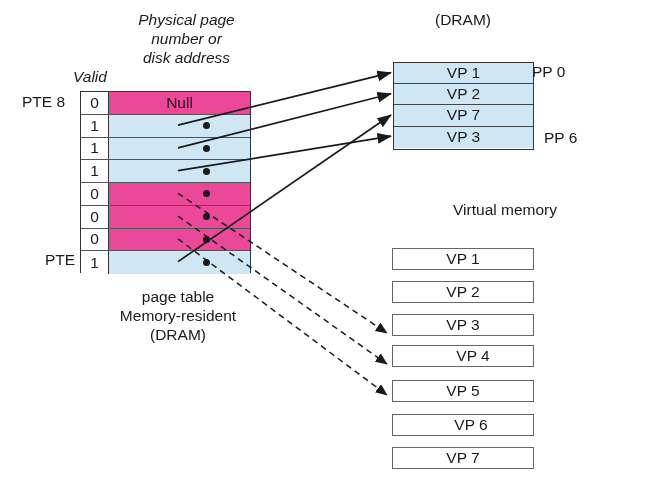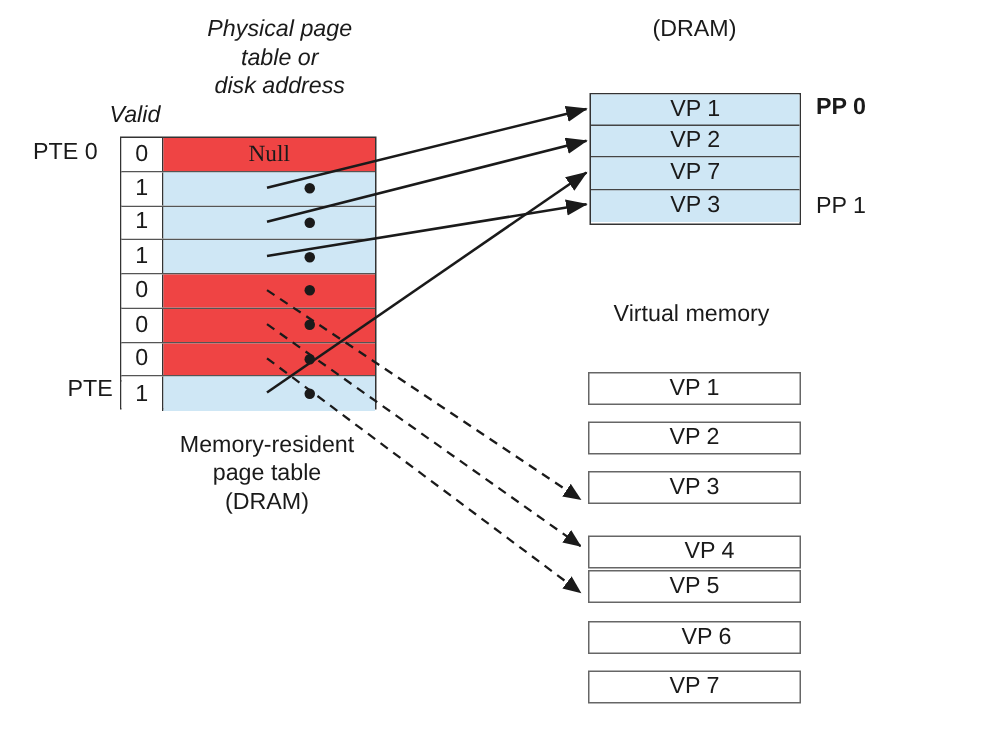--- a/index.html
+++ b/index.html
@@ -61,21 +61,21 @@
   }
   .pt-addr {
     flex: 1;
     display: flex;
     align-items: center;
     justify-content: center;
     font-size: 15.5px;
     position: relative;
   }
   .pt-row.blue .pt-addr { background: #cfe7f5; }
-  .pt-row.white .pt-addr { background: #ef4444; font-family: Liberation Serif, serif; }
+  .pt-row.white .pt-addr { background: #ec4899; }
 
   
   #phys-mem {
     position: absolute;
     left: 393px;
     top: 62px;
     width: 141px;
     height: 88px;
     border: 1.6px solid #333;
     box-sizing: border-box;
@@ -114,27 +114,27 @@
     pointer-events: none;
   }
 </style>
 </head>
 <body>
 
 <div id="canvas">
 
   <div class="lbl hdr-italic" style="left:104px; top:10px; width:165px;">
     <div>Physical page</div>
-    <div>table or</div>
+    <div>number or</div>
     <div>disk address</div>
   </div>
 
   <div class="lbl hdr-italic" style="left:73px; top:67px;">Valid</div>
 
-  <div class="lbl" style="left:22px; top:92px;">PTE 0</div>
+  <div class="lbl" style="left:22px; top:92px;">PTE 8</div>
   <div class="lbl" style="left:22px; top:250px;margin-left:23px;">PTE 7</div>
 
   <div id="page-table">
       <div class="pt-row white">
         <div class="pt-valid">0</div>
         <div class="pt-addr">Null</div>
       </div>
       <div class="pt-row blue">
         <div class="pt-valid">1</div>
         <div class="pt-addr">
@@ -173,45 +173,45 @@
       </div>
       <div class="pt-row blue">
         <div class="pt-valid">1</div>
         <div class="pt-addr">
           <span style="position: absolute; left: 94px; top: 50%; width: 7px; height: 7px; margin-top: -3.5px; border-radius: 50%; background: rgb(26, 26, 26);"></span>
         </div>
       </div>
     </div>
 
   <div class="lbl center" style="left:88px; top:287px; width:180px;">
+    <div>page table</div>
     <div>Memory-resident</div>
-    <div>page table</div>
     <div>(DRAM)</div>
   </div>
 
   <div class="lbl center" style="left:383px; top:10px; width:160px;">
     <div>(DRAM)</div>
   </div>
   <div id="phys-mem">
       <div class="pm-row">VP 1</div>
       <div class="pm-row">VP 2</div>
       <div class="pm-row">VP 7</div>
       <div class="pm-row">VP 3</div>
     </div>
-  <div class="lbl" style="left:544px; top:62px;font-weight:bold;">PP 0</div>
-  <div class="lbl" style="left:544px; top:128px;">PP 1</div>
-
-  <div class="lbl center" style="left:381px; top:200px; width:160px;">
+  <div class="lbl" style="left:532px; top:62px;">PP 0</div>
+  <div class="lbl" style="left:544px; top:128px;">PP 6</div>
+
+  <div class="lbl center" style="left:397px; top:200px; width:160px;text-align:right;">
     <div>Virtual memory</div>
   </div>
   <div id="virt-mem">
       <div class="vm-row" style="top: 248px;">VP 1</div>
       <div class="vm-row" style="top: 281.1px;">VP 2</div>
       <div class="vm-row" style="top: 314.2px;">VP 3</div>
-      <div class="vm-row" style="top: 357px; padding-left: 20px;">VP 4</div>
+      <div class="vm-row" style="top: 345px; padding-left: 20px;">VP 4</div>
       <div class="vm-row" style="top: 380.4px;">VP 5</div>
       <div class="vm-row" style="top: 413.5px; padding-left: 16px;">VP 6</div>
       <div class="vm-row" style="top: 446.6px;">VP 7</div>
     </div>
 
   <svg id="wires" viewBox="0 0 665 487" xmlns="http://www.w3.org/2000/svg">
     <defs>
       <marker id="ah-solid" markerWidth="9" markerHeight="9" refX="8" refY="3.2" orient="auto" markerUnits="strokeWidth">
         <path d="M0,0 L8.5,3.2 L0,6.4 z" fill="#1a1a1a"></path>
       </marker>

